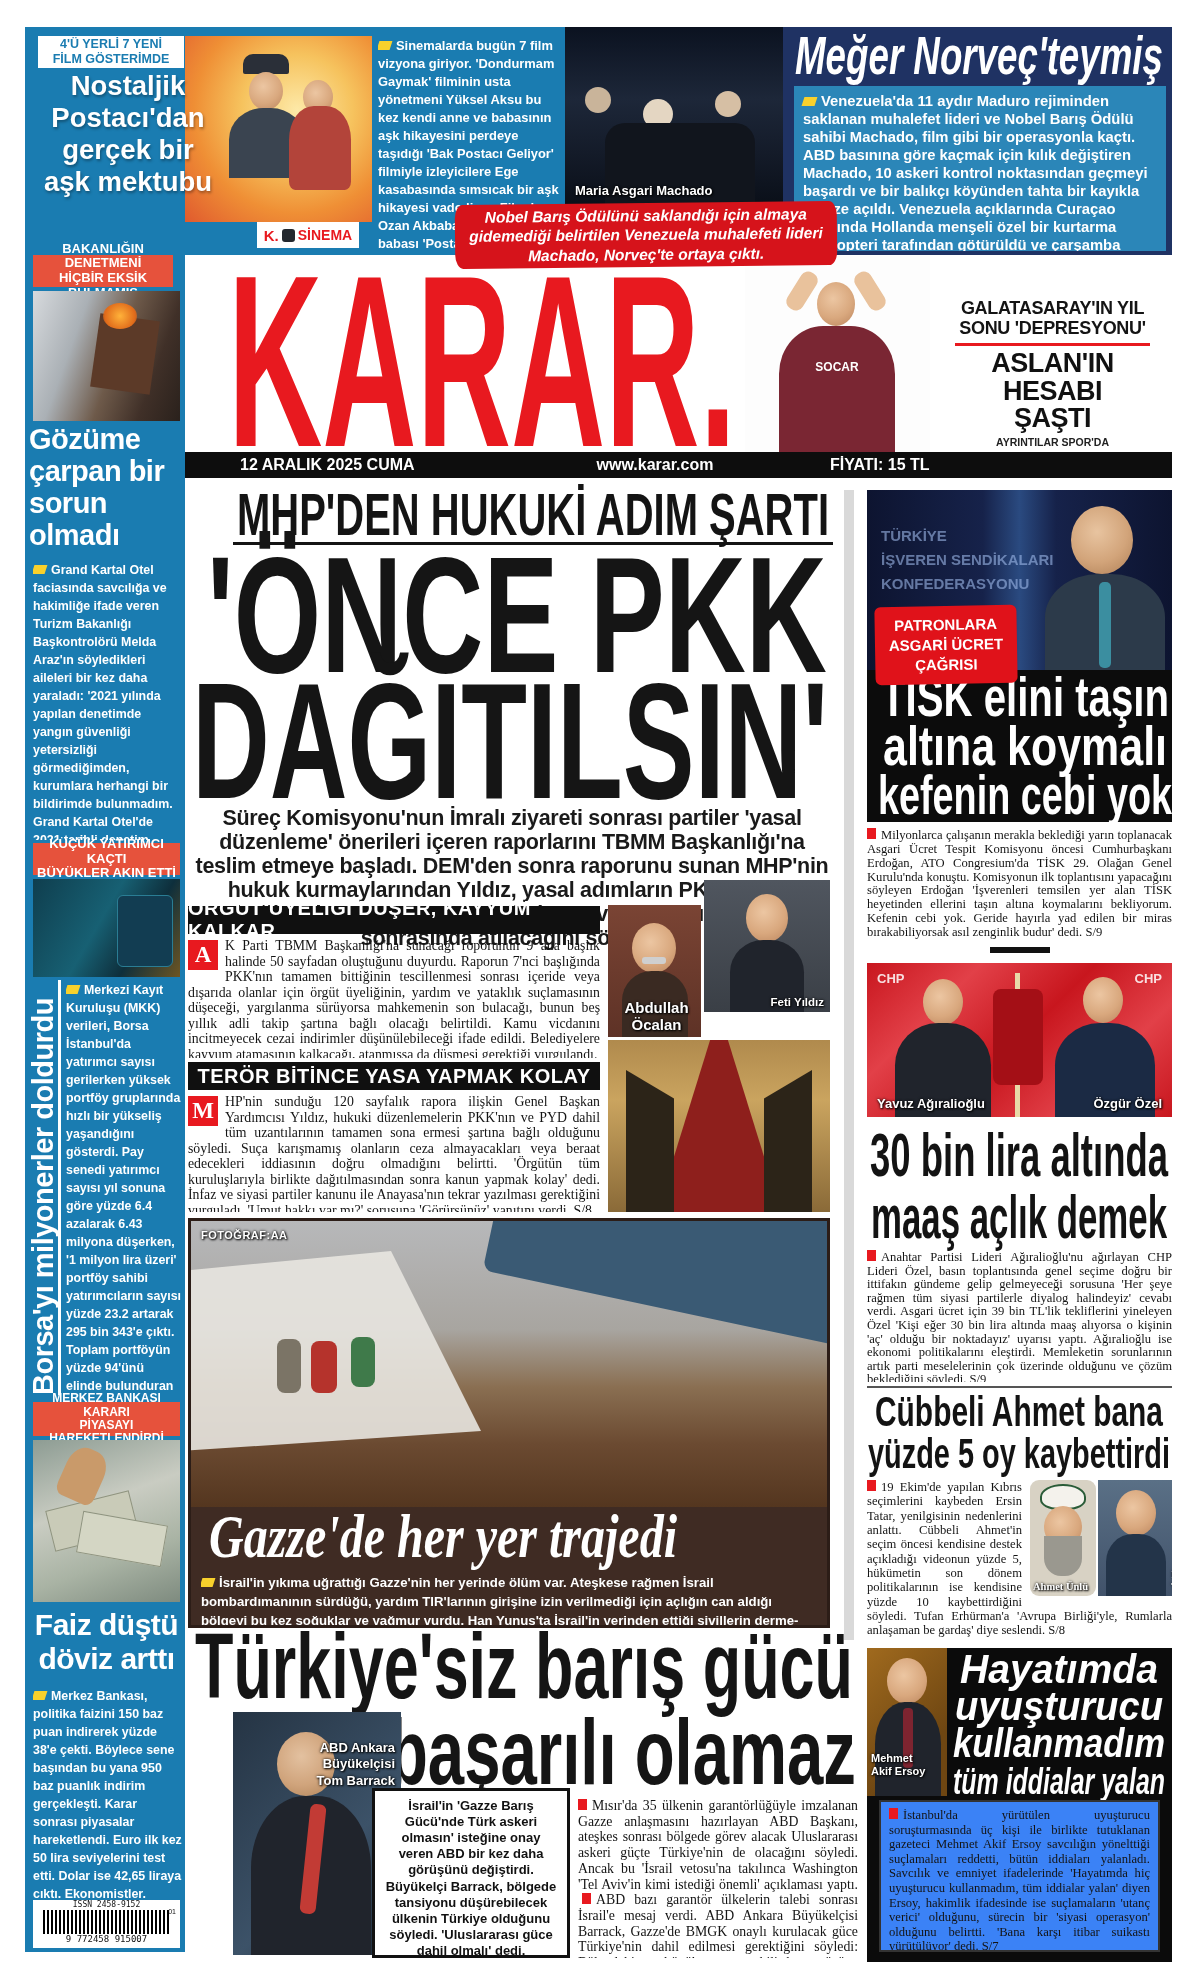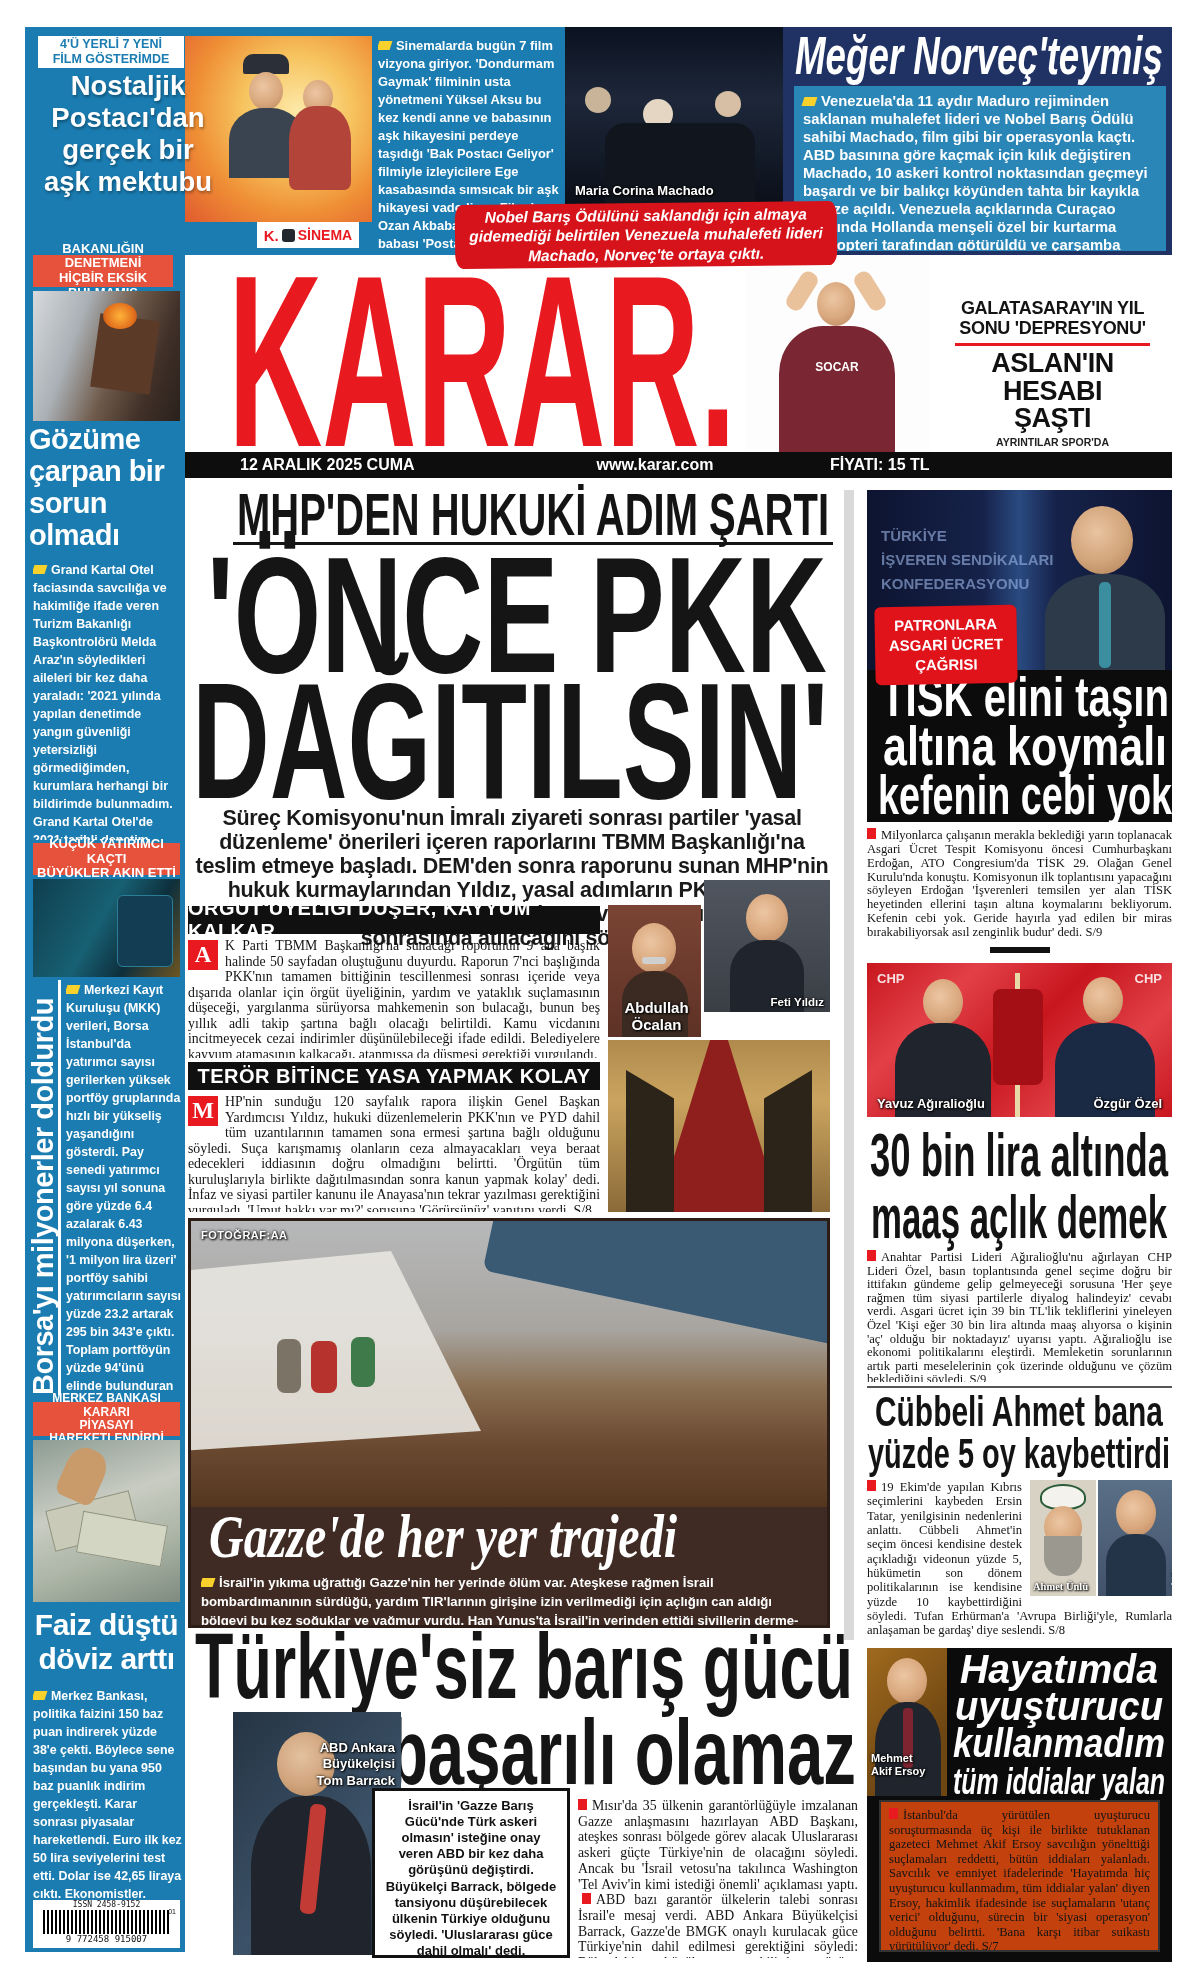--- a/index.html
+++ b/index.html
@@ -59,21 +59,21 @@
   </div>
   <div class="abs" style="left:378px;top:36px;width:182px;height:216px;overflow:hidden;">
     <span class="bullet-y"></span><p class="inlinep white-bold" style="font-size:12.9px;line-height:1.14;margin:0;">Sinemalarda bugün 7 film vizyona giriyor. 'Dondurmam Gaymak' filminin usta yönetmeni Yüksel Aksu bu kez kendi anne ve babasının aşk hikayesini perdeye taşıdığı 'Bak Postacı Geliyor' filmiyle izleyicilere Ege kasabasında sımsıcak bir aşk hikayesi vadediyor. Filmde Ozan Akbaba Aksu'nun babası 'Postacı Osman'ı, Deniz Barut ise annesi 'Gülizar' karakterine hayat veriyor. S/2</p>
   </div>
 
   <div class="photo" style="left:565px;top:27px;width:218px;height:180px;background:linear-gradient(180deg,#0b1220 0%,#1d2739 40%,#141b29 70%,#0a0f18 100%);">
     <div class="abs" style="left:20px;top:60px;width:26px;height:26px;border-radius:50%;background:#c9b49a;"></div>
     <div class="abs" style="left:78px;top:72px;width:30px;height:30px;border-radius:50%;background:#e4d6c2;"></div>
     <div class="abs" style="left:150px;top:64px;width:26px;height:26px;border-radius:50%;background:#d6bfa4;"></div>
     <div class="abs" style="left:40px;top:96px;width:150px;height:84px;background:#11151d;border-radius:20px 20px 0 0;"></div>
-    <div class="photo-label" style="left:10px;top:156px;font-size:13px;">Maria Corina Machado</div>
+    <div class="photo-label" style="left:10px;top:156px;font-size:13px;">Maria Asgari Machado</div>
   </div>
   <div class="abs" style="left:455px;top:203px;width:382px;height:64px;background:#d6131b;border-radius:8px/14px;transform:rotate(-.6deg);z-index:5;color:#fff;font-weight:bold;font-style:italic;font-size:15.5px;line-height:1.25;display:flex;align-items:center;text-align:center;padding:0 8px;box-sizing:border-box;">Nobel Barış Ödülünü saklandığı için almaya gidemediği belirtilen Venezuela muhalefeti lideri Machado, Norveç'te ortaya çıktı.</div>
 
   <div class="abs" style="left:783px;top:27px;width:389px;height:228px;background:#1f3263;"></div>
   <svg class="abs" style="left:790px;top:28px;" width="378" height="54">
     <text x="189" y="46" text-anchor="middle" font-size="54" textLength="368" lengthAdjust="spacingAndGlyphs" fill="#ffffff" style="font-style:italic;">Meğer Norveç'teymiş</text>
   </svg>
   <div class="abs" style="left:794px;top:86px;width:372px;height:165px;background:#2b86b8;padding:6px 9px;box-sizing:border-box;overflow:hidden;">
     <span class="bullet-y"></span><p class="inlinep white-bold" style="font-size:14.8px;line-height:1.1;margin:0;">Venezuela'da 11 aydır Maduro rejiminden saklanan muhalefet lideri ve Nobel Barış Ödülü sahibi Machado, film gibi bir operasyonla kaçtı. ABD basınına göre kaçmak için kılık değiştiren Machado, 10 askeri kontrol noktasından geçmeyi başardı ve bir balıkçı köyünden tahta bir kayıkla denize açıldı. Venezuela açıklarında Curaçao adasında Hollanda menşeli özel bir kurtarma helikopteri tarafından götürüldü ve çarşamba akşamı Oslo'ya ulaştı. Ödül törenine yetişemese de Oslo'da toplanan destekçilerine seslendi. Hazırlığı iki ay süren plana ABD'nin de savaş uçaklarıyla destek verdiği belirtildi. S/16</p>
   </div>
@@ -227,21 +227,21 @@
     <span class="bullet-r"></span><p class="inlinep" style="margin:0;">Anahtar Partisi Lideri Ağıralioğlu'nu ağırlayan CHP Lideri Özel, basın toplantısında genel seçime doğru bir ittifakın gündeme gelip gelmeyeceği sorusuna 'Her şeye rağmen tüm siyasi partilerle diyalog halindeyiz' cevabı verdi. Asgari ücret için 39 bin TL'lik tekliflerini yineleyen Özel 'Kişi eğer 30 bin lira altında maaş alıyorsa o kişinin 'aç' olduğu bir noktadayız' uyarısı yaptı. Ağıralioğlu ise ekonomi politikalarını eleştirdi. Memleketin sorunlarının artık parti meselelerinin çok üzerinde olduğunu ve çözüm beklediğini söyledi. S/9</p>
   </div>
   <div class="abs" style="left:867px;top:1386px;width:305px;height:2px;background:#555;"></div>
 
   <svg class="abs" style="left:867px;top:1390px;" width="305" height="84">
     <text x="152" y="36" text-anchor="middle" font-size="42" textLength="288" lengthAdjust="spacingAndGlyphs" fill="#131313">Cübbeli Ahmet bana</text>
     <text x="152" y="78" text-anchor="middle" font-size="42" textLength="302" lengthAdjust="spacingAndGlyphs" fill="#131313">yüzde 5 oy kaybettirdi</text>
   </svg>
   <div class="abs serif" style="left:867px;top:1480px;width:305px;height:164px;font-size:12.6px;line-height:1.14;overflow:hidden;">
     <div style="float:right;width:142px;height:116px;margin:0 0 4px 8px;position:relative;">
-      <div class="photo" style="left:0;top:0;width:66px;height:116px;background:#d8d2c4;">
+      <div class="photo" style="left:0;top:0;width:66px;height:116px;background:#d8d2c4;border-radius:9px;">
         <div class="abs" style="left:10px;top:4px;width:46px;height:26px;background:#f4f2ec;border:2px solid #2a5c38;border-radius:50% 50% 40% 40%;box-sizing:border-box;"></div>
         <div class="face" style="left:14px;top:26px;width:38px;height:42px;"></div>
         <div class="abs" style="left:14px;top:56px;width:38px;height:40px;background:#9a988f;border-radius:0 0 45% 45%;"></div>
         <div class="photo-label" style="left:3px;bottom:3px;font-size:10.5px;">Ahmet Ünlü</div>
       </div>
       <div class="photo" style="left:68px;top:0;width:74px;height:116px;background:linear-gradient(180deg,#5a7086,#41526a);padding-left:28px;">
         <div class="face" style="left:18px;top:10px;width:40px;height:46px;"></div>
         <div class="suit" style="left:8px;top:54px;width:60px;height:62px;background:#233449;"></div>
         <div class="photo-label preline" style="right:4px;bottom:3px;font-size:10.5px;text-align:right;line-height:1.15;">Ersin
 Tatar</div>
@@ -257,21 +257,21 @@
       <div class="abs" style="left:36px;top:60px;width:10px;height:60px;background:#7e2430;border-radius:4px;"></div>
       <div class="photo-label preline" style="left:4px;top:104px;font-size:11px;line-height:1.2;">Mehmet
 Akif Ersoy</div>
     </div>
     <svg class="abs" style="left:82px;top:2px;" width="220" height="150">
       <text x="110" y="33" text-anchor="middle" font-size="41" textLength="198" lengthAdjust="spacingAndGlyphs" fill="#ffffff" style="font-style:italic;">Hayatımda</text>
       <text x="110" y="70" text-anchor="middle" font-size="41" textLength="208" lengthAdjust="spacingAndGlyphs" fill="#ffffff" style="font-style:italic;">uyuşturucu</text>
       <text x="110" y="107" text-anchor="middle" font-size="41" textLength="212" lengthAdjust="spacingAndGlyphs" fill="#ffffff" style="font-style:italic;">kullanmadım</text>
       <text x="110" y="144" text-anchor="middle" font-size="36" textLength="212" lengthAdjust="spacingAndGlyphs" fill="#ffffff" style="font-style:italic;">tüm iddialar yalan</text>
     </svg>
-    <div class="serif" style="position:absolute;left:12px;top:152px;width:281px;height:152px;background:#c2410c;border:2px solid #333;box-sizing:border-box;padding:6px 8px;font-size:12.6px;line-height:1.16;overflow:hidden;">
+    <div class="serif" style="position:absolute;left:12px;top:152px;width:281px;height:152px;background:#3b82f6;border:2px solid #333;box-sizing:border-box;padding:6px 8px;font-size:12.6px;line-height:1.16;overflow:hidden;">
       <span class="bullet-r"></span><p class="inlinep" style="margin:0;">İstanbul'da yürütülen uyuşturucu soruşturmasında üç kişi ile birlikte tutuklanan gazeteci Mehmet Akif Ersoy savcılığın yönelttiği suçlamaları reddetti, bütün iddiaları yalanladı. Savcılık ve emniyet ifadelerinde 'Hayatımda hiç uyuşturucu kullanmadım, tüm iddialar yalan' diyen Ersoy, hakimlik ifadesinde ise suçlamaların 'utanç verici' olduğunu, sürecin bir 'siyasi operasyon' olduğunu belirtti. 'Bana karşı itibar suikastı yürütülüyor' dedi. S/7</p>
     </div>
   </div>
 
   <div class="abs label-red preline" style="left:33px;top:255px;width:140px;height:32px;">BAKANLIĞIN DENETMENİ
 HİÇBİR EKSİK BULMAMIŞ</div>
   <div class="photo" style="left:33px;top:291px;width:147px;height:130px;background:linear-gradient(110deg,#d7dadd 0%,#aab0b5 30%,#6e5a4a 55%,#403028 78%,#2a211c 100%);">
     <div class="abs" style="left:62px;top:26px;width:60px;height:74px;background:#5c3a28;transform:rotate(8deg);"></div>
     <div class="abs" style="left:70px;top:12px;width:34px;height:26px;background:radial-gradient(circle,#ffb23a,#e06a1a 70%,transparent 100%);border-radius:50%;"></div>
   </div>

